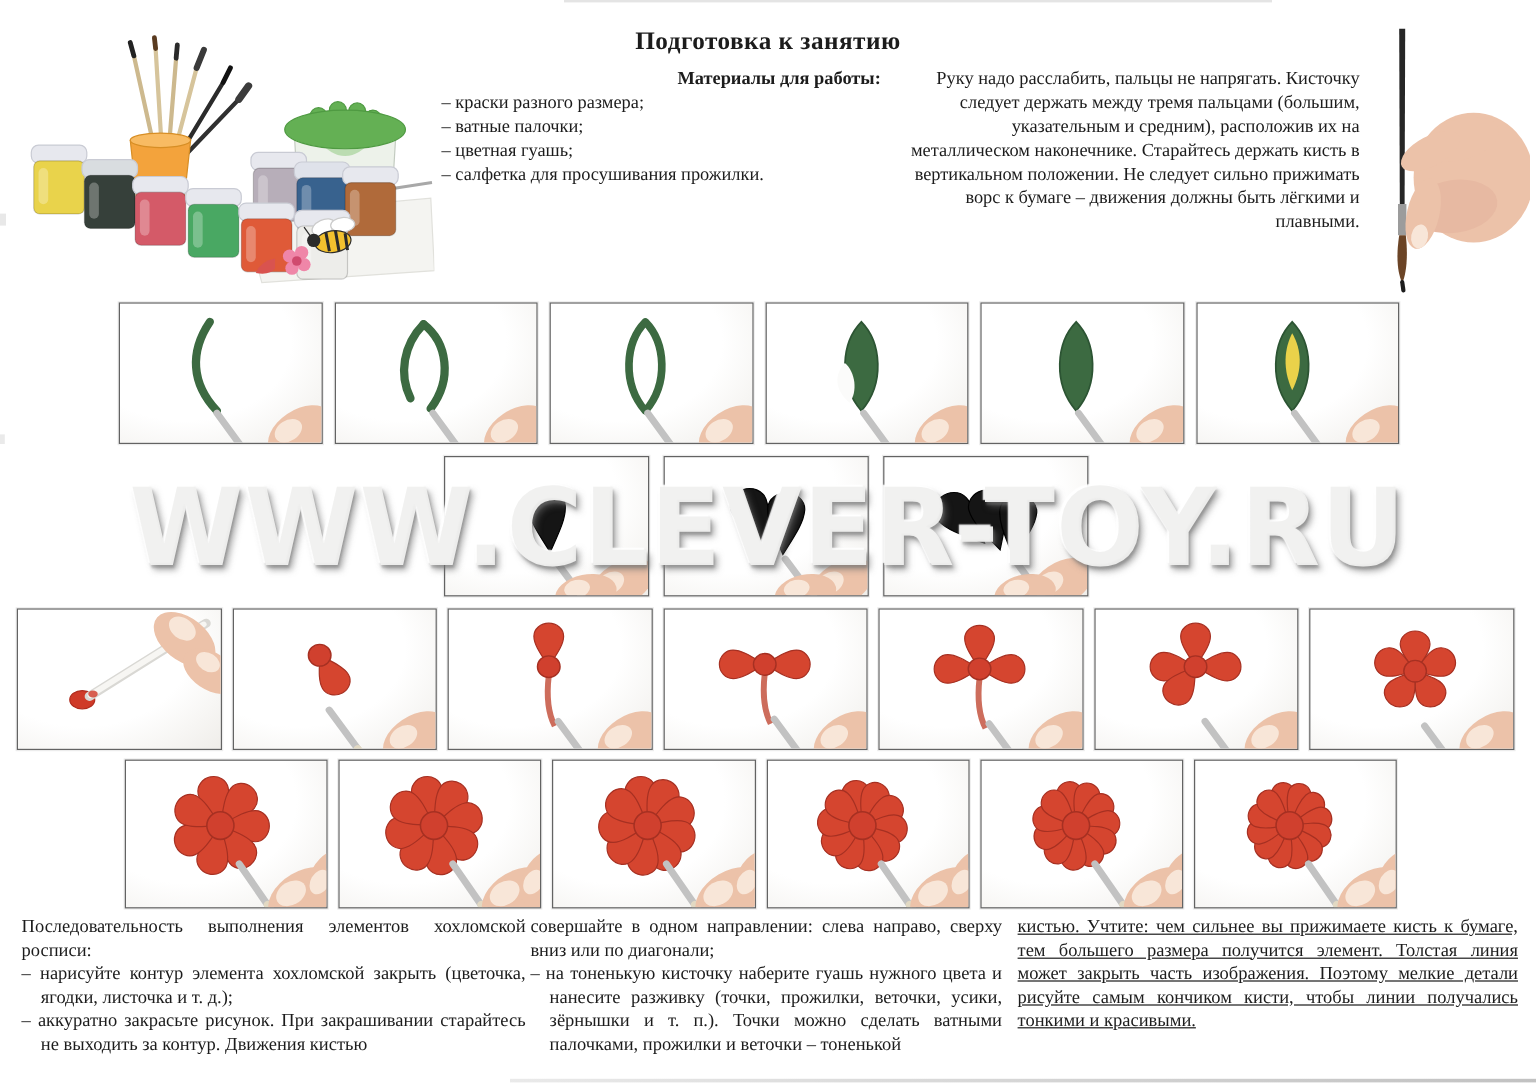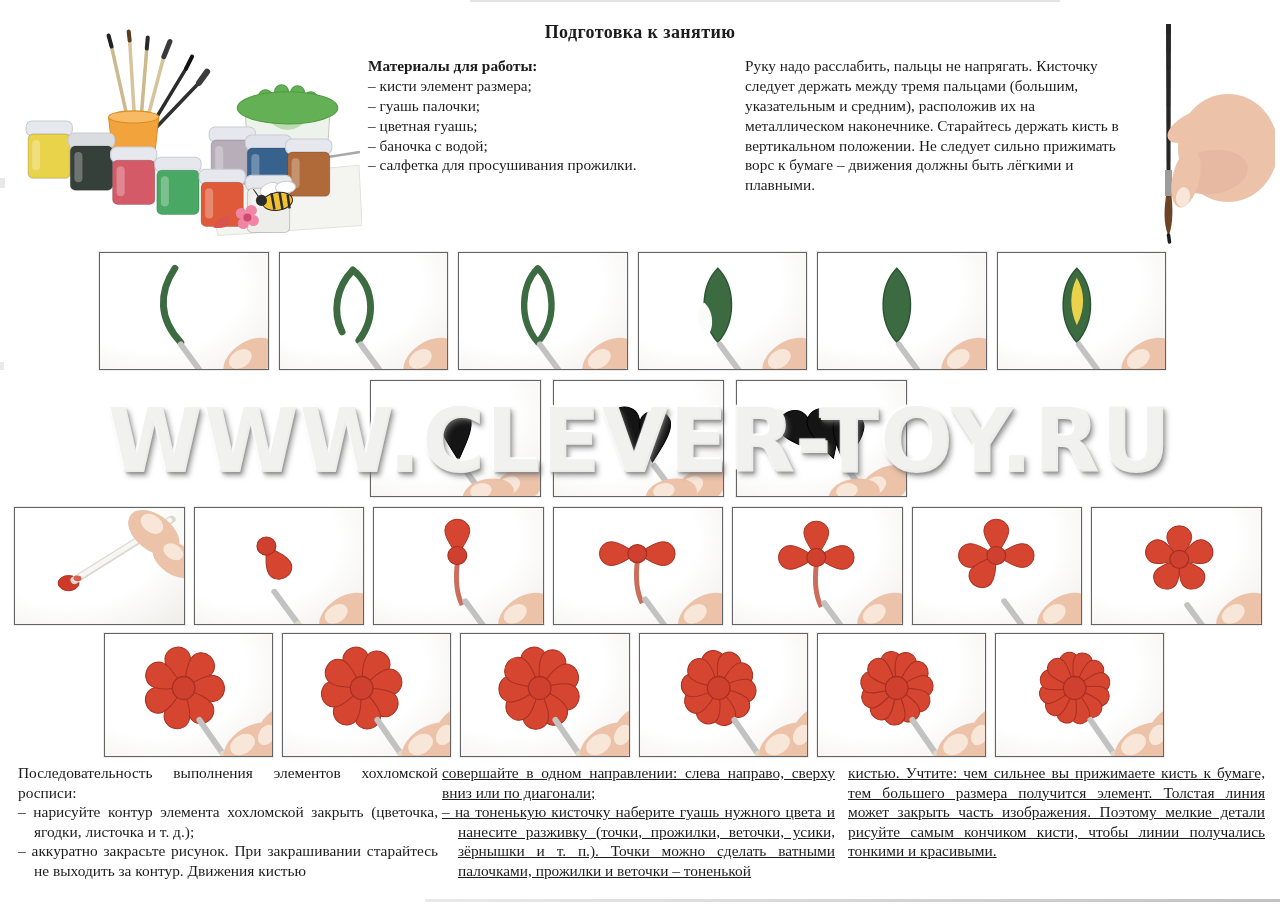--- a/index.html
+++ b/index.html
@@ -1,21 +1,21 @@
 <!DOCTYPE html>
 <html><head>
 <meta charset="utf-8">
 <style>
   html,body{margin:0;padding:0;background:#fff;}
   .page{position:relative;width:1280px;height:905px;background:#ffffff;overflow:hidden;
         font-family:"Liberation Serif","DejaVu Serif",serif;color:#1c1c1c;}
   .title{position:absolute;top:22px;left:0;width:100%;text-align:center;margin:0;
-         font-size:18px;font-weight:bold;letter-spacing:.4px;}
+         font-size:21px;font-weight:bold;letter-spacing:.4px;}
   .col{position:absolute;font-size:15.3px;line-height:1.3;}
-  .col p{margin:0;}
+  .col p{margin:0;text-align:right;}
   .col .head{font-weight:bold;}
   .materials-col{left:368px;top:56px;width:366px;}
   .hold-col{left:745px;top:56px;width:388px;}
   ul.dash{list-style:none;margin:0;padding:0;}
   ul.dash li{padding-left:16px;text-indent:-16px;}
   .photo{position:absolute;}
   .photo svg{display:block;}
   .row{position:absolute;display:flex;}
   .frame{flex:1 1 0;position:relative;border:1px solid #636363;box-sizing:border-box;
          background:radial-gradient(ellipse at 32% 28%, #ffffff 55%, #efede9 100%);
@@ -27,21 +27,21 @@
   .row-daisy{left:104px;top:633px;width:1060px;height:124px;gap:9px;}
   .watermark{position:absolute;left:60px;top:398px;width:1160px;text-align:center;z-index:6;
              font-family:"DejaVu Sans","Liberation Sans",sans-serif;font-weight:bold;
              font-size:86px;letter-spacing:1px;line-height:1;color:rgba(240,240,239,.96);
              text-shadow:-2px -2px 1px rgba(255,255,255,.95), 3px 4px 5px rgba(105,105,105,.55),
                          1px 2px 2px rgba(130,130,130,.45);
              pointer-events:none;transform:scaleY(1.04);}
   .bottom-col{position:absolute;top:763px;font-size:15.4px;line-height:1.27;text-align:justify;}
   .bottom-col p{margin:0;}
   .bc1{left:18px;width:420px;}
-  .bc2{left:442px;width:393px;text-decoration:underline;}
+  .bc2{left:442px;width:393px;}
   .bc3{left:848px;width:417px;text-decoration:underline;}
   .scan-bottom{position:absolute;top:899px;left:425px;width:855px;height:3px;
                background:linear-gradient(to right,#d8d8d8,#8f8f8f);opacity:.55;}
   .scan-top{position:absolute;top:0;left:470px;width:590px;height:2px;background:#e4e4e4;}
   .scan-left1{position:absolute;top:178px;left:0;width:5px;height:10px;background:#d8d8d8;opacity:.6;}
   .scan-left2{position:absolute;top:362px;left:0;width:4px;height:8px;background:#dcdcdc;opacity:.6;}
 </style>
 </head>
 <body>
 
@@ -113,24 +113,23 @@
         <circle cx="240" cy="191" r="5.5" fill="#ef86a8"></circle>
         <circle cx="230" cy="194" r="5.5" fill="#ef86a8"></circle>
         <circle cx="234" cy="188" r="4" fill="#d04a6e"></circle>
         <path d="M216 186 q-12 2 -16 12 q12 2 16 -4 Z" fill="#d9534f"></path>
       </svg>
   </div>
 
   <div class="col materials-col">
     <p class="head">Материалы для работы:</p>
     <ul class="dash">
-        <li>– кисти элемент размера;</li>
-        <li>– гуашь палочки;</li>
+        <li>– краски разного размера;</li>
+        <li>– ватные палочки;</li>
         <li>– цветная гуашь;</li>
-        <li>– баночка с водой;</li>
         <li>– салфетка для просушивания прожилки.</li>
       </ul>
   </div>
 
   <div class="col hold-col">
     <p>Руку надо расслабить, пальцы не напрягать. Кисточку следует держать между тремя пальцами (большим, указательным и средним), расположив их на металлическом наконечнике. Старайтесь держать кисть в вертикальном положении. Не следует сильно прижимать ворс к бумаге – движения должны быть лёгкими и плавными.</p>
   </div>
 
   <div class="photo" style="left:1100px;top:20px;width:175px;height:225px;">
     <svg id="svg-hand" viewBox="0 0 175 225" width="100%" height="100%">

